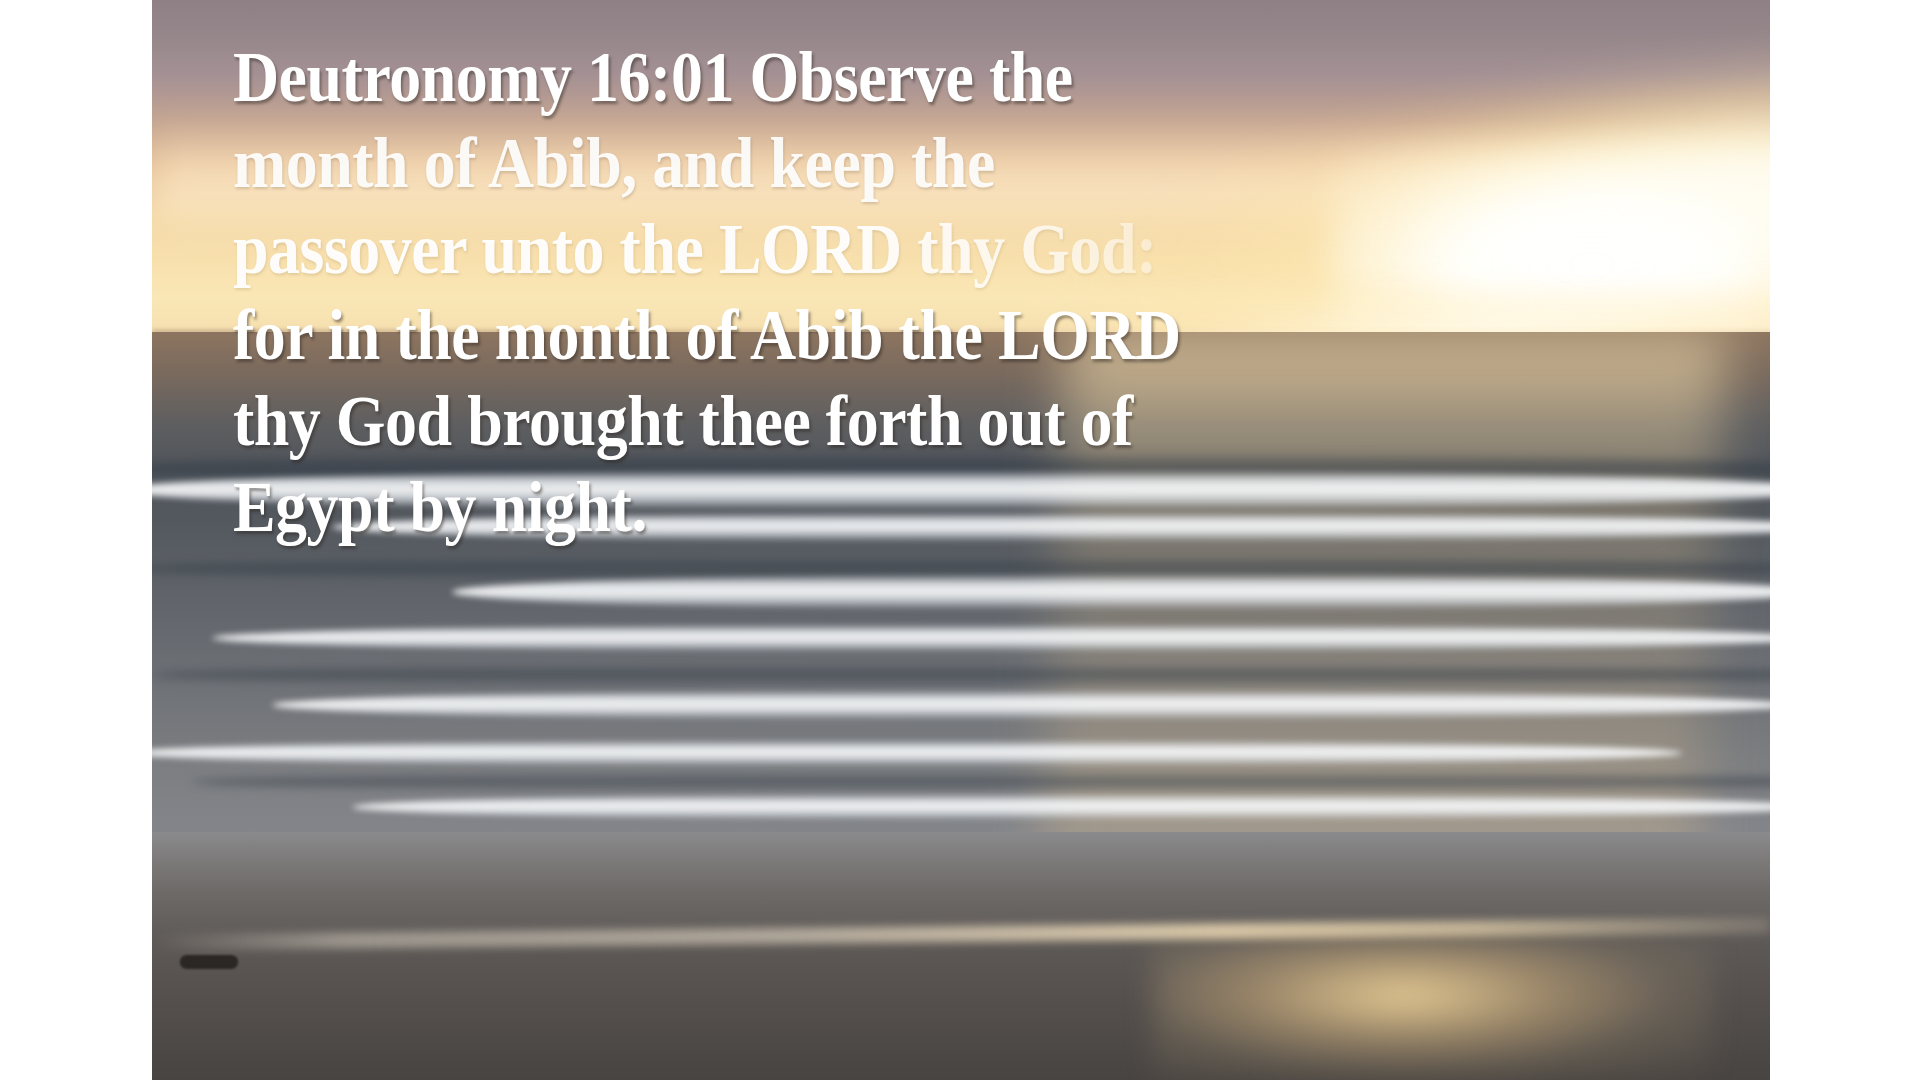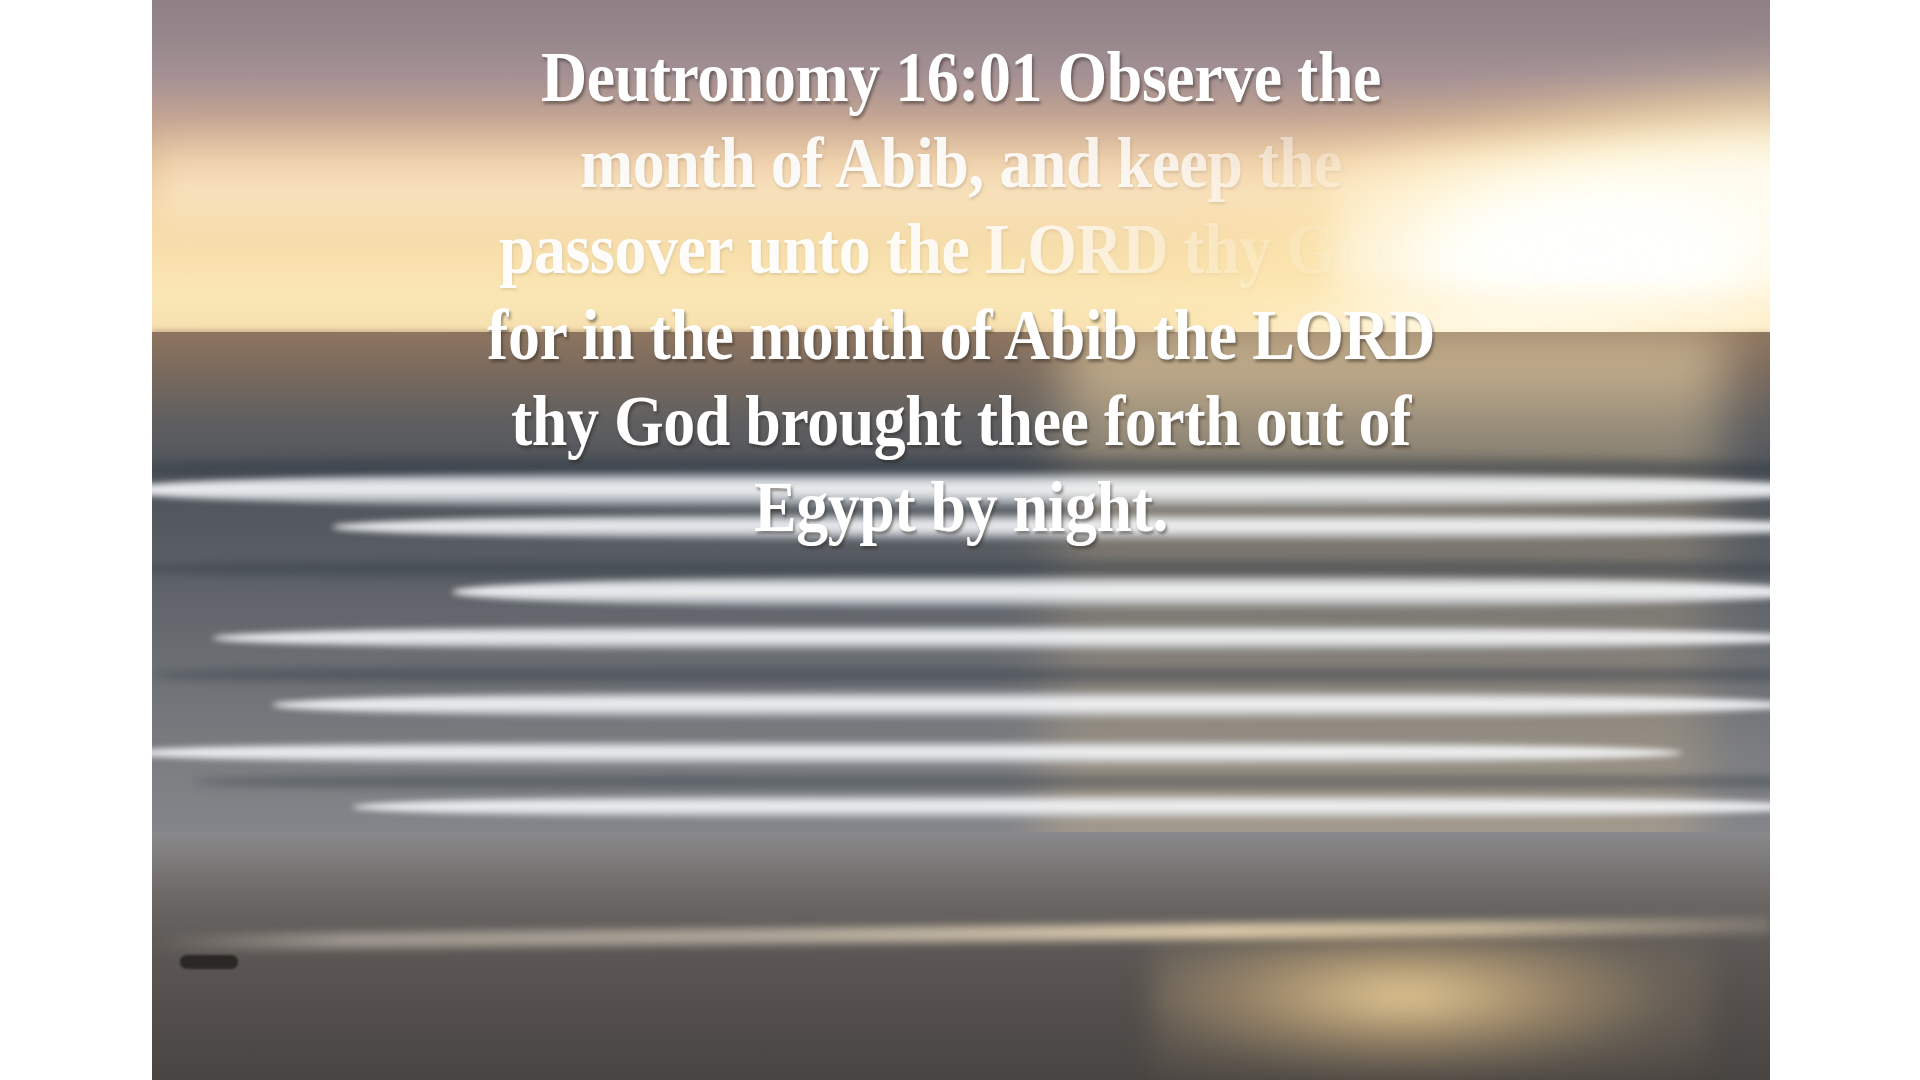--- a/index.html
+++ b/index.html
@@ -200,21 +200,21 @@
     filter: blur(1px);
   }
 
   
   #verse {
     position: absolute;
     left: 152px; top: 0px;
     width: 1618px; height: 1080px;
     padding-top: 34px;
     box-sizing: border-box;
-    text-align: center;
+    text-align: left;
     pointer-events: none;
   }
   .vline {
     color: #ffffff;
     font-family: "Liberation Serif", "DejaVu Serif", serif;
     font-weight: 700;
     font-size: 71px;
     line-height: 86px;
     letter-spacing: -0.5px;
     transform: scaleX(0.90);

